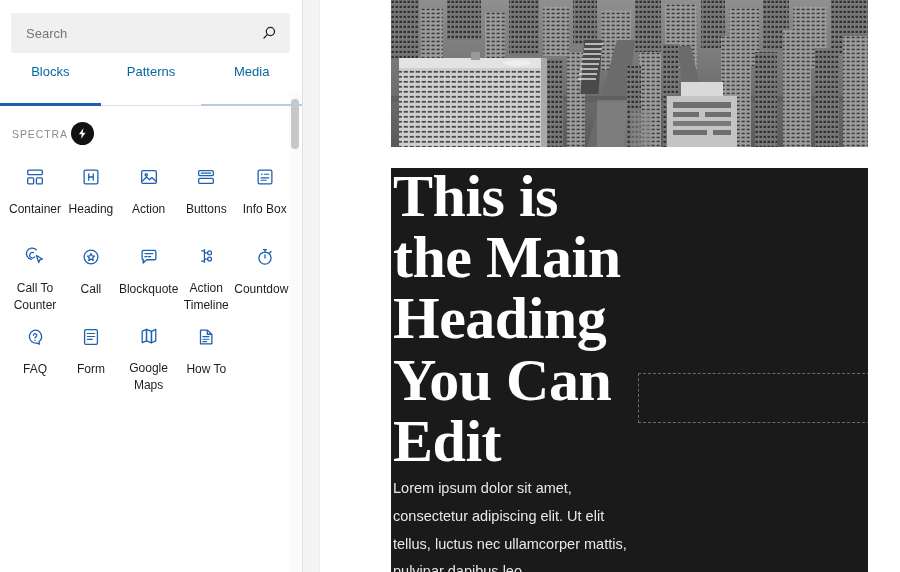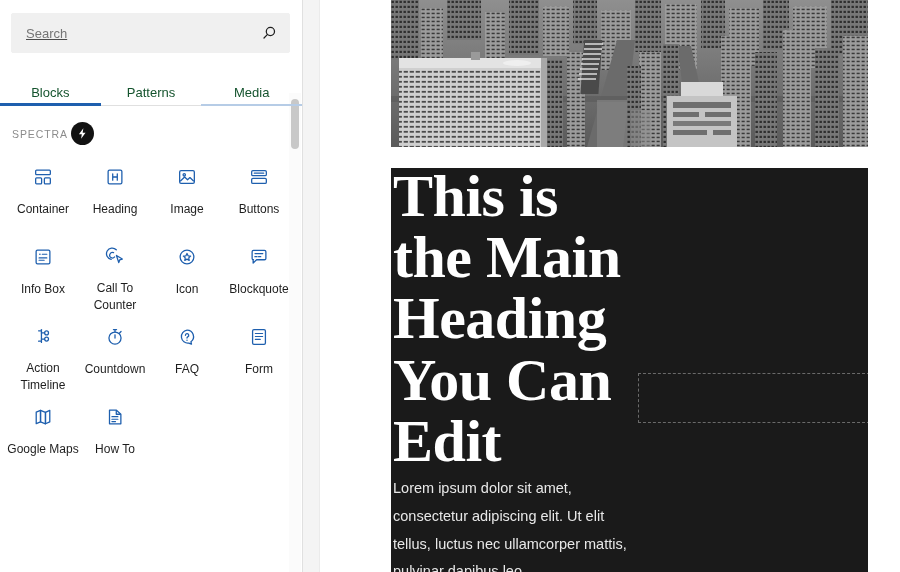--- a/index.html
+++ b/index.html
@@ -29,21 +29,21 @@
     background: #f0f0f0;
     border: 1px solid #f0f0f0;
     border-radius: 2px;
     display: flex; align-items: center;
   }
   .search-input {
     border: 0; outline: none; background: transparent;
     font-family: "Liberation Sans", sans-serif;
     font-size: 13px; color: #4a4a4a;
     padding: 0 34px 0 14px;
-    width: 100%; height: 100%; text-decoration: underline;
+    width: 100%; height: 100%;
   }
   .search-input::placeholder { color: #757575; opacity: 1; }
   .search-icon {
     position: absolute; right: 11px; top: 50%;
     transform: translateY(-50%);
     width: 18px; height: 18px;
     display: flex; align-items: center; justify-content: center;
   }
 
   
@@ -52,22 +52,22 @@
     height: 42px;
     margin-top: 11px;
     position: relative;
   }
   .tabs::after {
     content: ""; position: absolute; left: 0; right: 0; bottom: 0;
     height: 1px; background: #e0e0e0;
   }
   .tab {
     flex: 1 1 0;
-    display: flex; align-items: flex-end; justify-content: center;
-    font-size: 13px; color: #14532d;
+    display: flex; align-items: flex-start; justify-content: center;
+    font-size: 13px; color: #0369a1;
     background: transparent; border: 0;
     font-family: "Liberation Sans", sans-serif;
     cursor: pointer;
     position: relative;
     padding-bottom: 6px;
   }
   .tab .tab-underline {
     position: absolute; left: 0; right: 0; bottom: 0; height: 2px;
     background: transparent; z-index: 2;
   }
@@ -91,21 +91,21 @@
   }
 
   
   .grid-scroll {
     height: calc(572px - 13px - 40px - 11px - 42px - 49px);
     overflow: hidden;
     position: relative;
   }
   .block-grid {
     display: grid;
-    grid-template-columns: repeat(4, 1fr);
+    grid-template-columns: repeat(5, 1fr);
     padding: 0 7px;
   }
   .block-item {
     height: 80px;
     display: flex; flex-direction: column;
     align-items: center; justify-content: flex-start;
     padding-top: 10px;
     cursor: pointer;
     background: transparent; border: 0;
     font-family: "Liberation Sans", sans-serif;
@@ -268,21 +268,21 @@
         </button>
 
         <button class="block-item">
           <span class="block-icon">
             <svg width="22" height="22" viewBox="0 0 24 24" fill="none" stroke="currentColor" stroke-width="1.4">
               <rect x="4" y="5" width="16" height="14" rx="1.5"></rect>
               <circle cx="9" cy="9.6" r="1.3"></circle>
               <path d="M4.6 16.6 9.4 12l3.2 3 2.6-2.4 4.2 4" stroke-linejoin="round"></path>
             </svg>
           </span>
-          <span class="block-label">Image</span>
+          <span class="block-label">Action</span>
         </button>
 
         <button class="block-item">
           <span class="block-icon">
             <svg width="22" height="22" viewBox="0 0 24 24" fill="none" stroke="currentColor" stroke-width="1.4">
               <rect x="4" y="5" width="16" height="5.6" rx="1.4"></rect>
               <rect x="4" y="13.4" width="16" height="5.6" rx="1.4"></rect>
               <path d="M6.8 7.8h10.4" stroke-width="1.2" stroke-linecap="round"></path>
             </svg>
           </span>
@@ -311,21 +311,21 @@
           <span class="block-label">Call To Counter</span>
         </button>
 
         <button class="block-item">
           <span class="block-icon">
             <svg width="22" height="22" viewBox="0 0 24 24" fill="none" stroke="currentColor" stroke-width="1.4">
               <circle cx="12" cy="12" r="7.5"></circle>
               <path d="m12 8.2 1.2 2.5 2.7.35-2 1.9.5 2.7-2.4-1.3-2.4 1.3.5-2.7-2-1.9 2.7-.35z" stroke-linejoin="round"></path>
             </svg>
           </span>
-          <span class="block-label">Icon</span>
+          <span class="block-label">Call</span>
         </button>
 
         <button class="block-item">
           <span class="block-icon">
             <svg width="22" height="22" viewBox="0 0 24 24" fill="none" stroke="currentColor" stroke-width="1.4">
               <path d="M4.5 6.2a1.5 1.5 0 0 1 1.5-1.5h12a1.5 1.5 0 0 1 1.5 1.5v7.3a1.5 1.5 0 0 1-1.5 1.5H9.4L5.6 18.6v-3.6H6a1.5 1.5 0 0 1-1.5-1.5z" stroke-linejoin="round"></path>
               <path d="M7.6 8.3h8.6" stroke-width="1.2" stroke-linecap="round"></path>
               <path d="M7.6 11.6h2.2M11.6 11.6h2.2" stroke-width="1.6" stroke-linecap="round"></path>
             </svg>
           </span>

